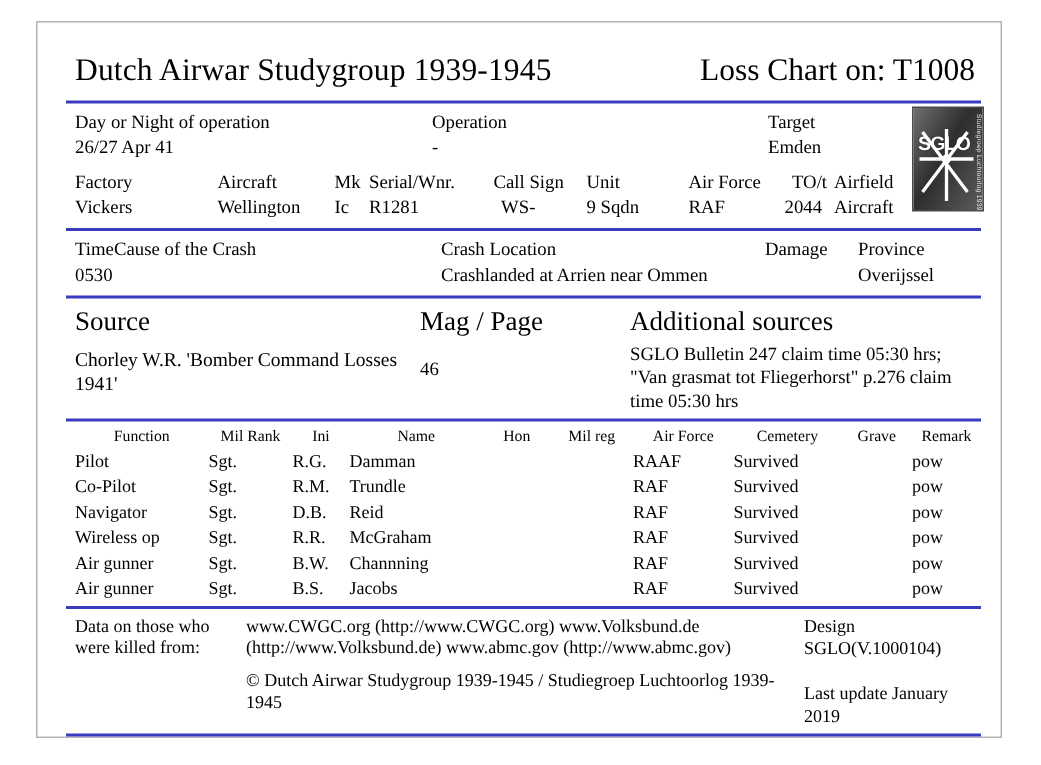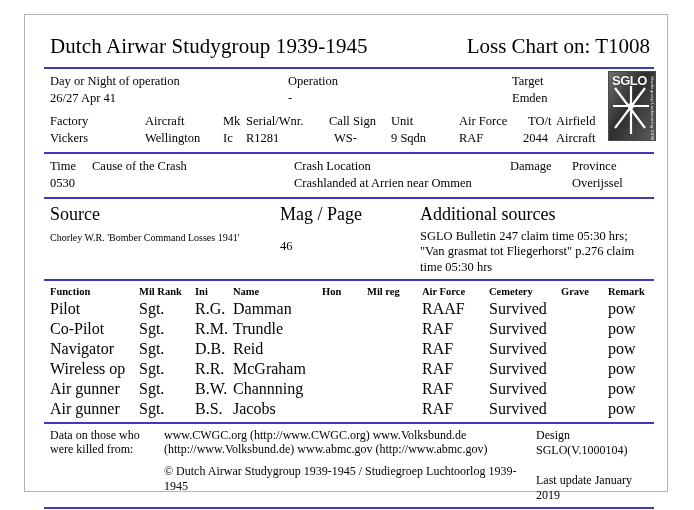--- a/index.html
+++ b/index.html
@@ -45,55 +45,55 @@
   
   #logo{
     position:absolute;
     right:-2px; top:2px;
     width:46px;height:68px;
     background:linear-gradient(120deg,#6f6f6f 0%,#2e2e2e 45%,#5d5d5d 100%);
     border:1px solid #4a4a4a;
     overflow:hidden;
   }
   #logo .sglo{
-    position:absolute;left:3px;top:1px;
+    position:absolute;left:3px;top:16px;
     font-family:"Liberation Sans","DejaVu Sans",sans-serif;
     font-weight:bold;font-size:13px;color:#ffffff;
     letter-spacing:-0.5px;
     text-shadow:0 0 1px #000;
   }
   #logo .vtext{
     position:absolute;right:0px;top:4px;
     font-family:"Liberation Sans","DejaVu Sans",sans-serif;
     font-size:4.4px;color:#e8e8e8;
     writing-mode:vertical-rl;
     white-space:nowrap;
     letter-spacing:.2px;
   }
   #logo svg{position:absolute;left:2px;top:10px;}
 
   
   table.crew{border-collapse:collapse;width:100%;table-layout:fixed;}
   table.crew th{
-    font-weight:bold;font-size:10.5px;text-align:left;
+    font-weight:normal;font-size:10.5px;text-align:center;
     padding:1px 0 2px 0;
   }
   table.crew td{
-    font-size:16px;text-align:left;padding:1px 0 1px 0;
+    font-size:12px;text-align:left;padding:1px 0 1px 0;
     white-space:nowrap;
   }
   
   .footer{display:flex;font-size:12px;padding-top:4px;}
   .foot-left{width:110px;line-height:1.22;}
   .foot-mid{flex:1;line-height:1.22;padding-left:4px;}
   .foot-right{width:118px;line-height:1.25;padding-left:6px;}
   .foot-mid .para2{padding-top:7px;}
   .foot-right .p2{padding-top:15px;}
   .src-wrap{display:flex;}
-  .src-a{width:230px;font-size:10px;line-height:1.22;padding-top:7px;}
+  .src-a{width:230px;font-size:13px;line-height:1.22;padding-top:7px;}
   .src-b{width:140px;font-size:12.5px;padding-top:14px;}
   .src-c{flex:1;font-size:12.5px;line-height:1.22;padding-top:4px;}
   .hdr3{display:flex;font-size:18px;}
   .hdr3 .a{width:230px;}
   .hdr3 .b{width:140px;}
   .hdr3 .c{flex:1;}
 </style>
 </head>
 <body>
 
@@ -157,21 +157,21 @@
       <span class="cell" style="left:415px;">RAF</span>
       <span class="cell" style="left:479px;">2044</span>
       <span class="cell" style="left:512px;">Aircraft</span>
     </div>
   </div>
   <div class="rule"></div>
 
   <div class="block">
     <div class="row">
       <span class="cell" style="left:6px;">Time</span>
-      <span class="cell" style="left:48px;">Cause of the Crash</span>
+      <span class="cell" style="left:32px;">Cause of the Crash</span>
       <span class="cell" style="left:250px;">Crash Location</span>
       <span class="cell" style="left:466px;">Damage</span>
       <span class="cell" style="left:528px;">Province</span>
     </div>
     <div class="row">
       <span class="cell" style="left:6px;">0530</span>
       <span class="cell" style="left:48px;"></span>
       <span class="cell" style="left:250px;">Crashlanded at Arrien near Ommen</span>
       <span class="cell" style="left:466px;"></span>
       <span class="cell" style="left:528px;">Overijssel</span>

